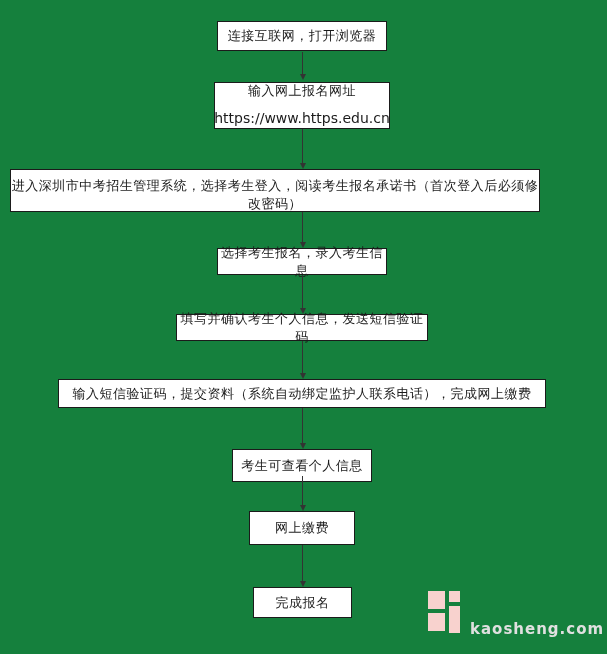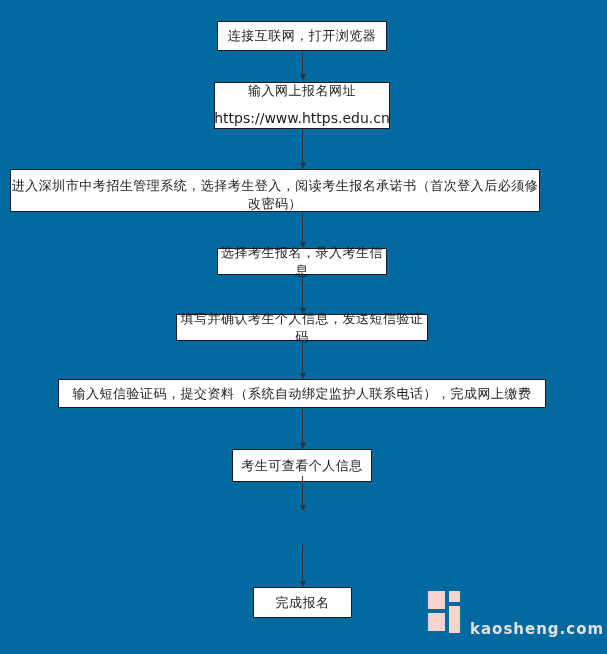--- a/index.html
+++ b/index.html
@@ -1,19 +1,19 @@
 <!DOCTYPE html>
 <html><head>
 <meta charset="utf-8">
 <style>
   html,body{margin:0;padding:0;background:#ffffff;}
   .stage{
     position:relative;
     width:607px;height:654px;
-    background:#0369a1;
+    background:#15803d;
     overflow:hidden;
     font-family:"Liberation Serif","DejaVu Serif",serif;
   }
   
   .box{
     position:absolute;
     box-sizing:border-box;
     border:1px solid #1b1b1b;
     background:#ffffff;
     color:#1b1b1b;
@@ -110,20 +110,23 @@
   <div class="box b6">
     <span>输入短信验证码，提交资料（系统自动绑定监护人联系电话），完成网上缴费</span>
   </div>
   <div class="arrow a6"></div>
 
   <div class="box b7">
     <span>考生可查看个人信息</span>
   </div>
   <div class="arrow a7"></div>
 
+  <div class="box b8">
+    <span>网上缴费</span>
+  </div>
   <div class="arrow a8"></div>
 
   <div class="box b9">
     <span>完成报名</span>
   </div>
 
   <div class="wm-logo">
     <i class="blk blk-a"></i>
     <i class="blk blk-b"></i>
     <i class="blk blk-c"></i>

